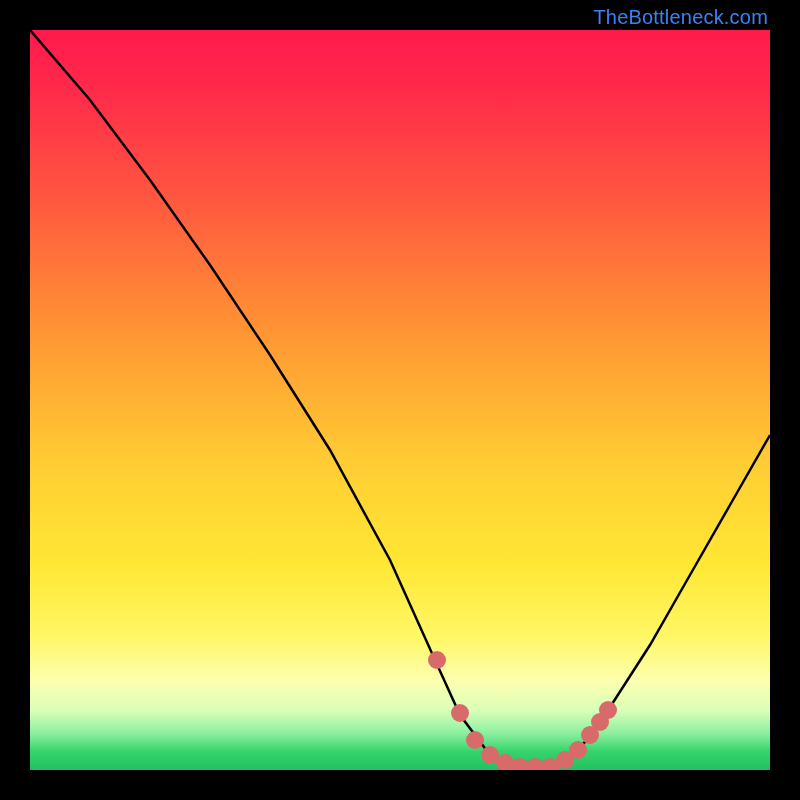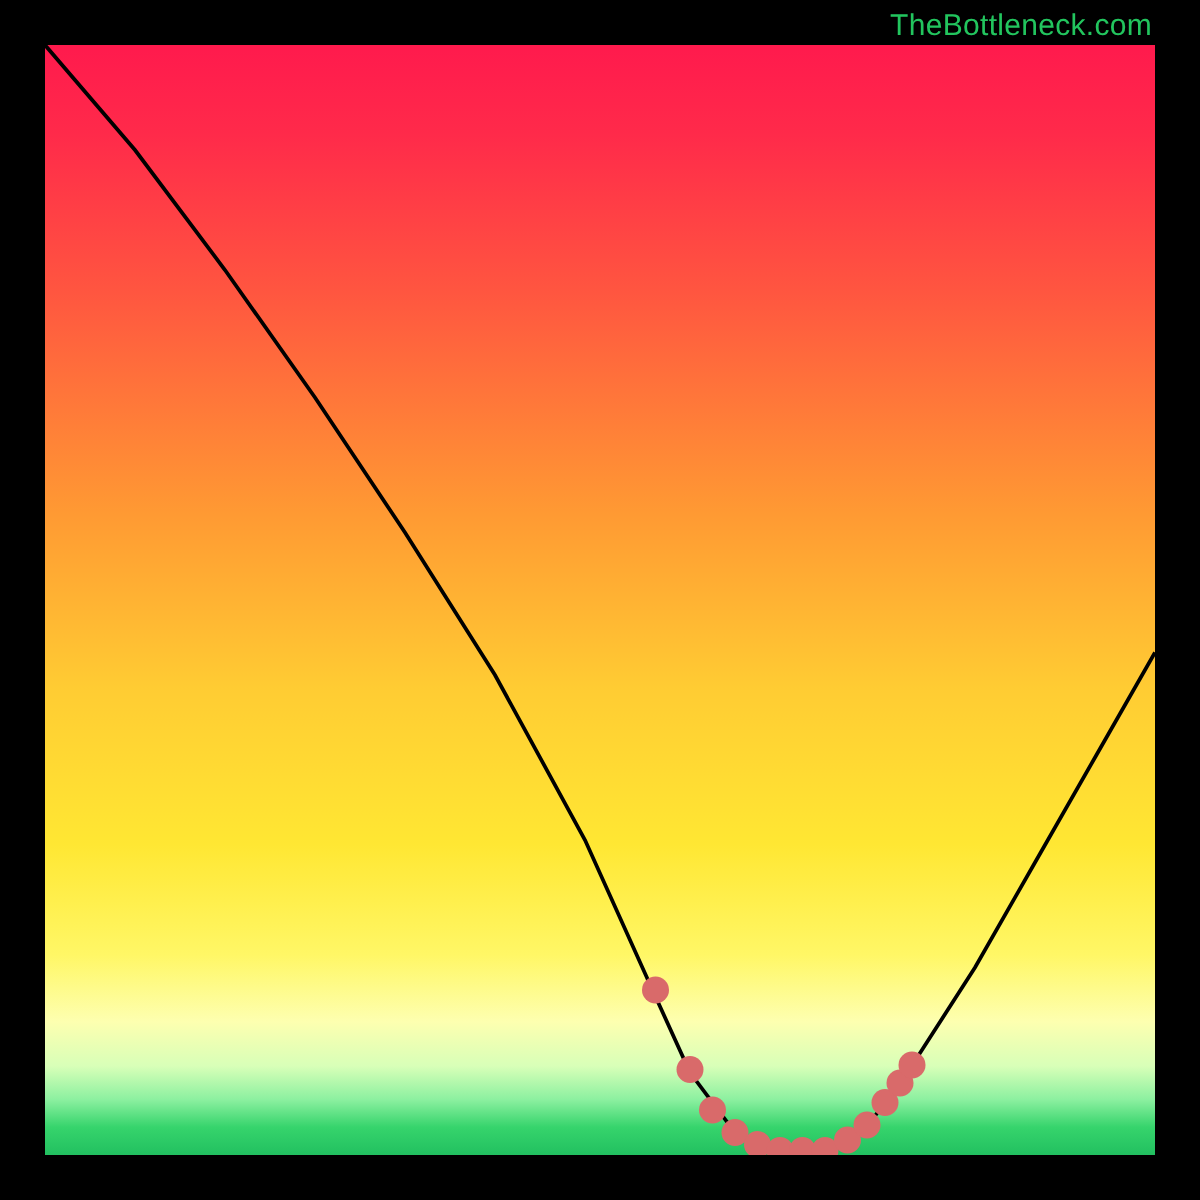--- a/index.html
+++ b/index.html
@@ -38,21 +38,21 @@
       #d8ffb8 92%,
       #8cf0a0 95%,
       #36d46c 97.5%,
       #22c060 100%
     );
   }
   .watermark {
     position: absolute;
     top: 6px;
     right: 32px;
-    color: #22c55e;
+    color: #3b82f6;
     font-size: 20px;
     font-weight: 500;
     letter-spacing: 0.2px;
     z-index: 5;
   }
   svg.overlay {
     position: absolute;
     left: 0;
     top: 0;
     width: 100%;

